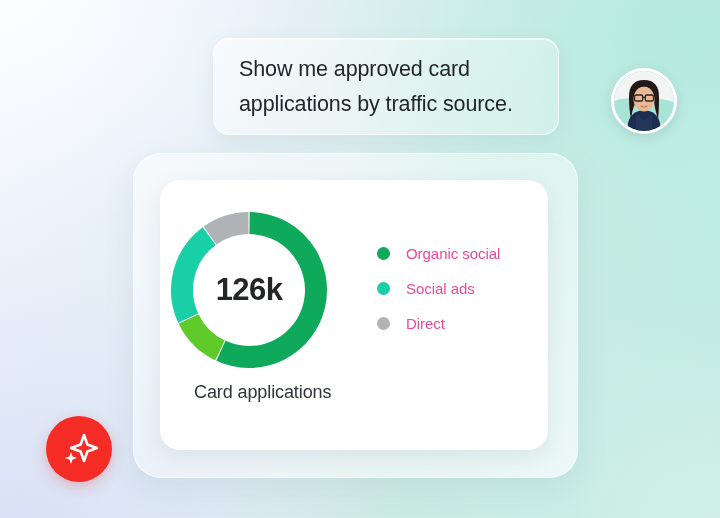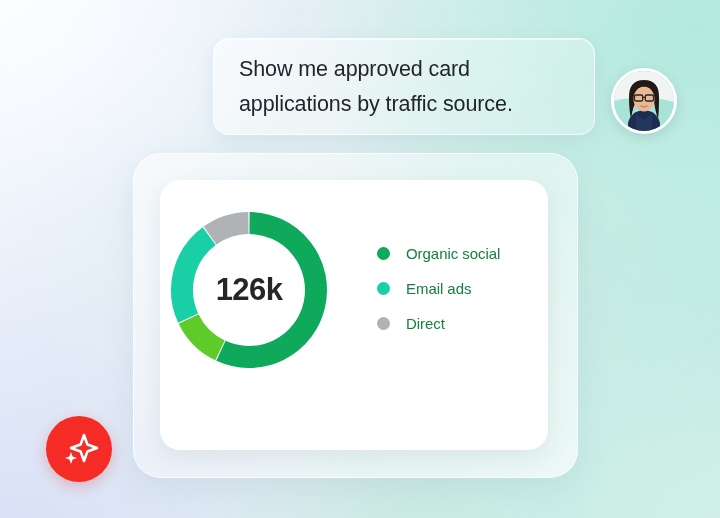--- a/index.html
+++ b/index.html
@@ -58,21 +58,21 @@
     background: radial-gradient(ellipse 420px 330px at 100% 100%,
         rgba(214,240,234,0.8) 0%,
         rgba(255,255,255,0) 70%);
   }
 
   
   #chat-bubble {
     position: absolute;
     left: 213px;
     top: 38px;
-    width: 382px;
+    width: 346px;
     height: 97px;
     border-radius: 16px;
     background: linear-gradient(135deg,
         rgba(255,255,255,0.62) 0%,
         rgba(255,255,255,0.34) 55%,
         rgba(255,255,255,0.26) 100%);
     border: 1px solid rgba(255,255,255,0.72);
     box-shadow: 0 5px 18px rgba(120,150,160,0.13),
                 inset 0 1px 0 rgba(255,255,255,0.55);
     box-sizing: border-box;
@@ -182,21 +182,21 @@
   }
   .legend-dot {
     width: 13px;
     height: 13px;
     border-radius: 50%;
     flex: 0 0 13px;
   }
   .legend-label {
     margin-left: 16px;
     font-size: 15px;
-    color: #15803d;
+    color: #ec4899;
     letter-spacing: -0.05px;
     white-space: nowrap;
   }
 
   
   #sparkle-badge {
     position: absolute;
     left: 46px;
     top: 416px;
     width: 66px;
@@ -259,29 +259,30 @@
         <g id="donut-segments" transform="rotate(-90 80 80)">
             <path d="M 146.9979335622009 80.52621135954367 A 67 67 0 1 1 19.154407353719556 51.94979758499231" fill="none" stroke="#0fa95b" stroke-width="22"></path>
             <path d="M 19.602507153479507 50.99753703813232 A 67 67 0 0 1 50.99753703813228 19.60250715347953" fill="none" stroke="#5ecb2b" stroke-width="22"></path>
             <path d="M 51.949797584992325 19.15440735371955 A 67 67 0 0 1 133.89316756309566 40.19388878556343" fill="none" stroke="#19d0a6" stroke-width="22"></path>
             <path d="M 134.51176611655274 41.04531665057136 A 67 67 0 0 1 146.9979335622009 79.47378864045629" fill="none" stroke="#b0b3b5" stroke-width="22"></path>
           </g>
       </svg>
       <div id="donut-center-value">126k</div>
     </div>
 
+    <div id="chart-caption">Card applications</div>
 
     <div id="chart-legend">
         <div class="legend-item">
           <span class="legend-dot" style="background: rgb(15, 169, 91);"></span>
           <span class="legend-label">Organic social</span>
         </div>
         <div class="legend-item">
           <span class="legend-dot" style="background: rgb(25, 208, 166);"></span>
-          <span class="legend-label">Email ads</span>
+          <span class="legend-label">Social ads</span>
         </div>
         <div class="legend-item">
           <span class="legend-dot" style="background: rgb(176, 179, 181);"></span>
           <span class="legend-label">Direct</span>
         </div>
       </div>
   </div>
 
   <div id="sparkle-badge">
     <svg width="42" height="42" viewBox="0 0 42 42">

